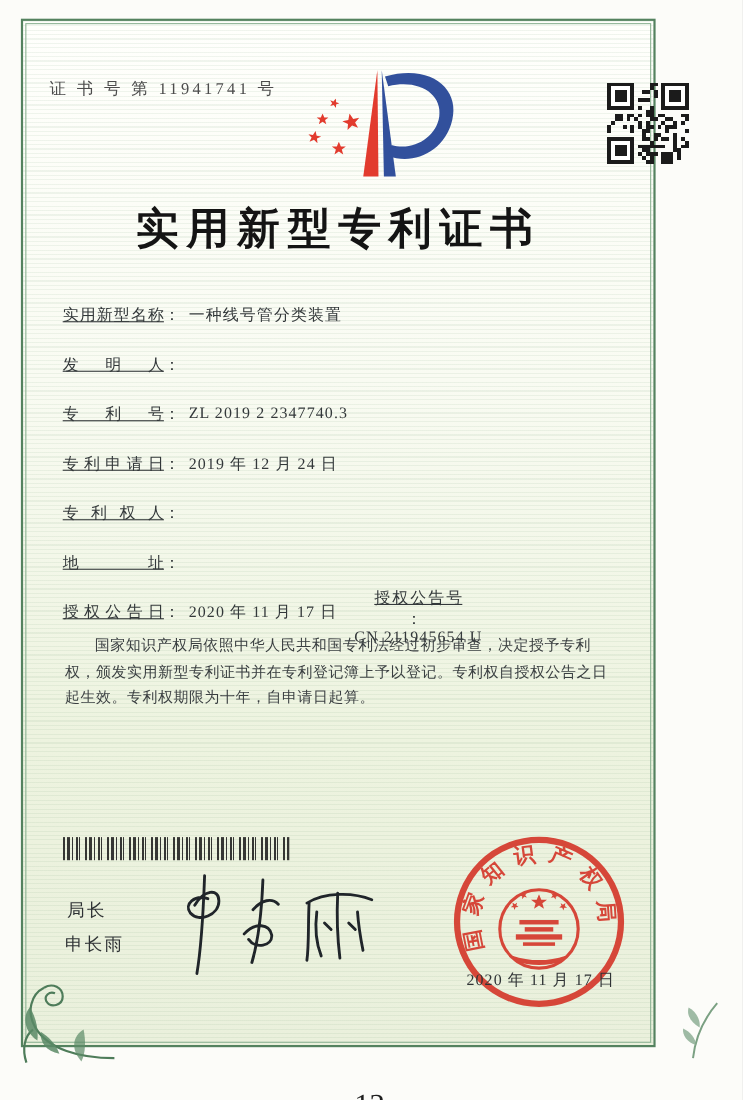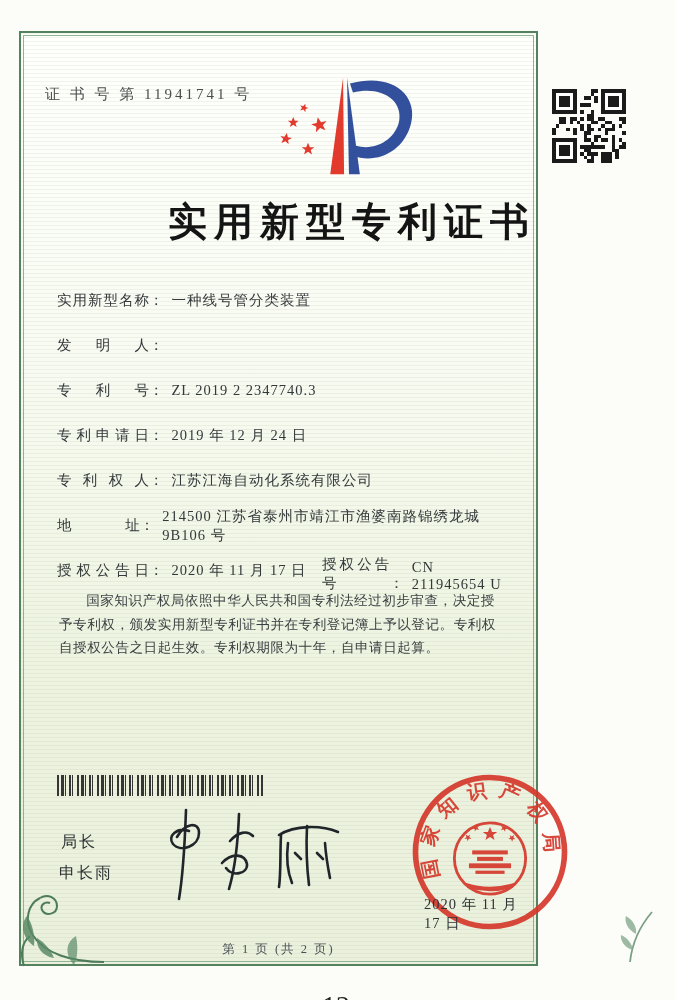--- a/index.html
+++ b/index.html
@@ -6,52 +6,52 @@
   html,body { background:#e8e8e6; }
   body { font-family:"Liberation Serif","DejaVu Serif",serif; }
 
   .photo {
     position:relative; width:675px; height:1000px; margin:0 auto;
     background:#fcfcf9; overflow:hidden;
   }
 
   
   .cert {
-    position:absolute; left:19px; top:31px; width:519px; height:935px;
+    position:absolute; left:19px; top:17px; width:577px; height:935px;
     border:2px solid #54825f;
     background:
       repeating-linear-gradient(180deg, rgba(110,155,115,0.10) 0 1px, rgba(255,255,255,0) 1px 4px),
       linear-gradient(180deg,#fffffc 0%, #f9fbf2 35%, #edf3df 70%, #eaf0dc 100%);
   }
   .cert-inner {
     position:absolute; inset:2px; border:1px solid #8db394; pointer-events:none;
   }
 
   .cert-no {
     position:absolute; left:24px; top:52px;
     font-size:15px; letter-spacing:3px; color:#4c4c4c;
     font-family:"Liberation Serif","DejaVu Serif",serif;
   }
 
   .logo { position:absolute; left:253px; top:36px; width:148px; height:114px; }
   .qr   { position:absolute; left:530px; top:56px; width:76px; height:74px; }
 
   .title {
-    position:absolute; left:0; right:0; top:162px; text-align:right;
+    position:absolute; left:0; right:0; top:162px; text-align:center;
     font-size:39px; font-weight:bold; letter-spacing:7px; color:#141414;
   }
 
   
   .fields { position:absolute; left:36px; right:26px; top:245px; }
   .frow { position:relative; height:45px; display:flex; align-items:center;
           font-size:14.5px; color:#33383a; }
-  .flabel { display:inline-block; width:92px; text-align:justify; text-align-last:justify; }
+  .flabel { display:inline-block; width:92px; text-align:justify; text-align-last:justify;text-decoration:underline; }
   .fcolon { display:inline-block; margin-right:8px; }
   .fvalue { letter-spacing:1px; }
-  .grant-group { position:absolute; left:265px; top:0; height:45px; display:flex; align-items:flex-end; }
+  .grant-group { position:absolute; left:265px; top:0; height:45px; display:flex; align-items:center;flex-direction:column; }
   .grant-group .flabel { width:80px; }
 
   
   .paras { position:absolute; left:38px; right:30px; top:556px; color:#3a3f41; }
   .paras p { font-size:13.6px; line-height:1.74; text-indent:2em;
              letter-spacing:0.5px; margin-bottom:2px; }
 
   
   .barcode {
     position:absolute; left:36px; top:742px; width:206px; height:21px; opacity:.88;
@@ -259,26 +259,24 @@
         <span class="fvalue">ZL 2019 2 2347740.3</span>
       </div>
       <div class="frow">
         <span class="flabel">专利申请日</span>
           <span class="fcolon">：</span>
         <span class="fvalue">2019 年 12 月 24 日</span>
       </div>
       <div class="frow">
         <span class="flabel">专利权人</span>
           <span class="fcolon">：</span>
-        <span class="fvalue">江苏江海自动化系统有限公司</span>
       </div>
       <div class="frow">
         <span class="flabel">地址</span>
           <span class="fcolon">：</span>
-        <span class="fvalue">214500 江苏省泰州市靖江市渔婆南路锦绣龙城 9B106 号</span>
       </div>
       <div class="frow">
         <span class="flabel">授权公告日</span>
           <span class="fcolon">：</span>
         <span class="fvalue">2020 年 11 月 17 日</span>
         <span class="grant-group">
           <span class="flabel">授权公告号</span>
             <span class="fcolon">：</span>
           <span class="fvalue">CN 211945654 U</span>
         </span>
@@ -324,21 +322,20 @@
         <rect x="78" y="98" width="44" height="5"></rect>
         <rect x="84" y="106" width="32" height="5"></rect>
         <rect x="74" y="114" width="52" height="6"></rect>
         <rect x="82" y="123" width="36" height="4"></rect>
         <path d="M70,138 Q100,148 130,138 L128,144 Q100,153 72,144 Z"></path>
       </g>
     </svg>
 
     <div class="issue-date">2020 年 11 月 17 日</div>
 
-    <div class="page-note">第 1 页 (共 2 页)</div>
   </div>
 
   <svg class="orn-bl" viewBox="0 0 96 96" fill="none" stroke="#4e7c5a" stroke-width="2">
     <path d="M92,88 C60,88 32,80 20,60 C12,46 16,30 28,24"></path>
     <path d="M28,24 C36,19 45,24 45,32 C45,40 34,43 30,36 C28,31 33,27 38,29"></path>
     <path d="M12,92 C8,80 10,68 18,62"></path>
     <path fill="#5b8a66" stroke="none" opacity="0.85" d="M22,72 C10,64 8,50 15,42 C21,51 23,62 22,72 Z"></path>
     <path fill="#5b8a66" stroke="none" opacity="0.85" d="M42,84 C30,82 24,73 25,64 C33,69 39,76 42,84 Z"></path>
     <path fill="#5b8a66" stroke="none" opacity="0.7" d="M62,91 C52,80 54,68 64,62 C66,72 66,83 62,91 Z"></path>
   </svg>

